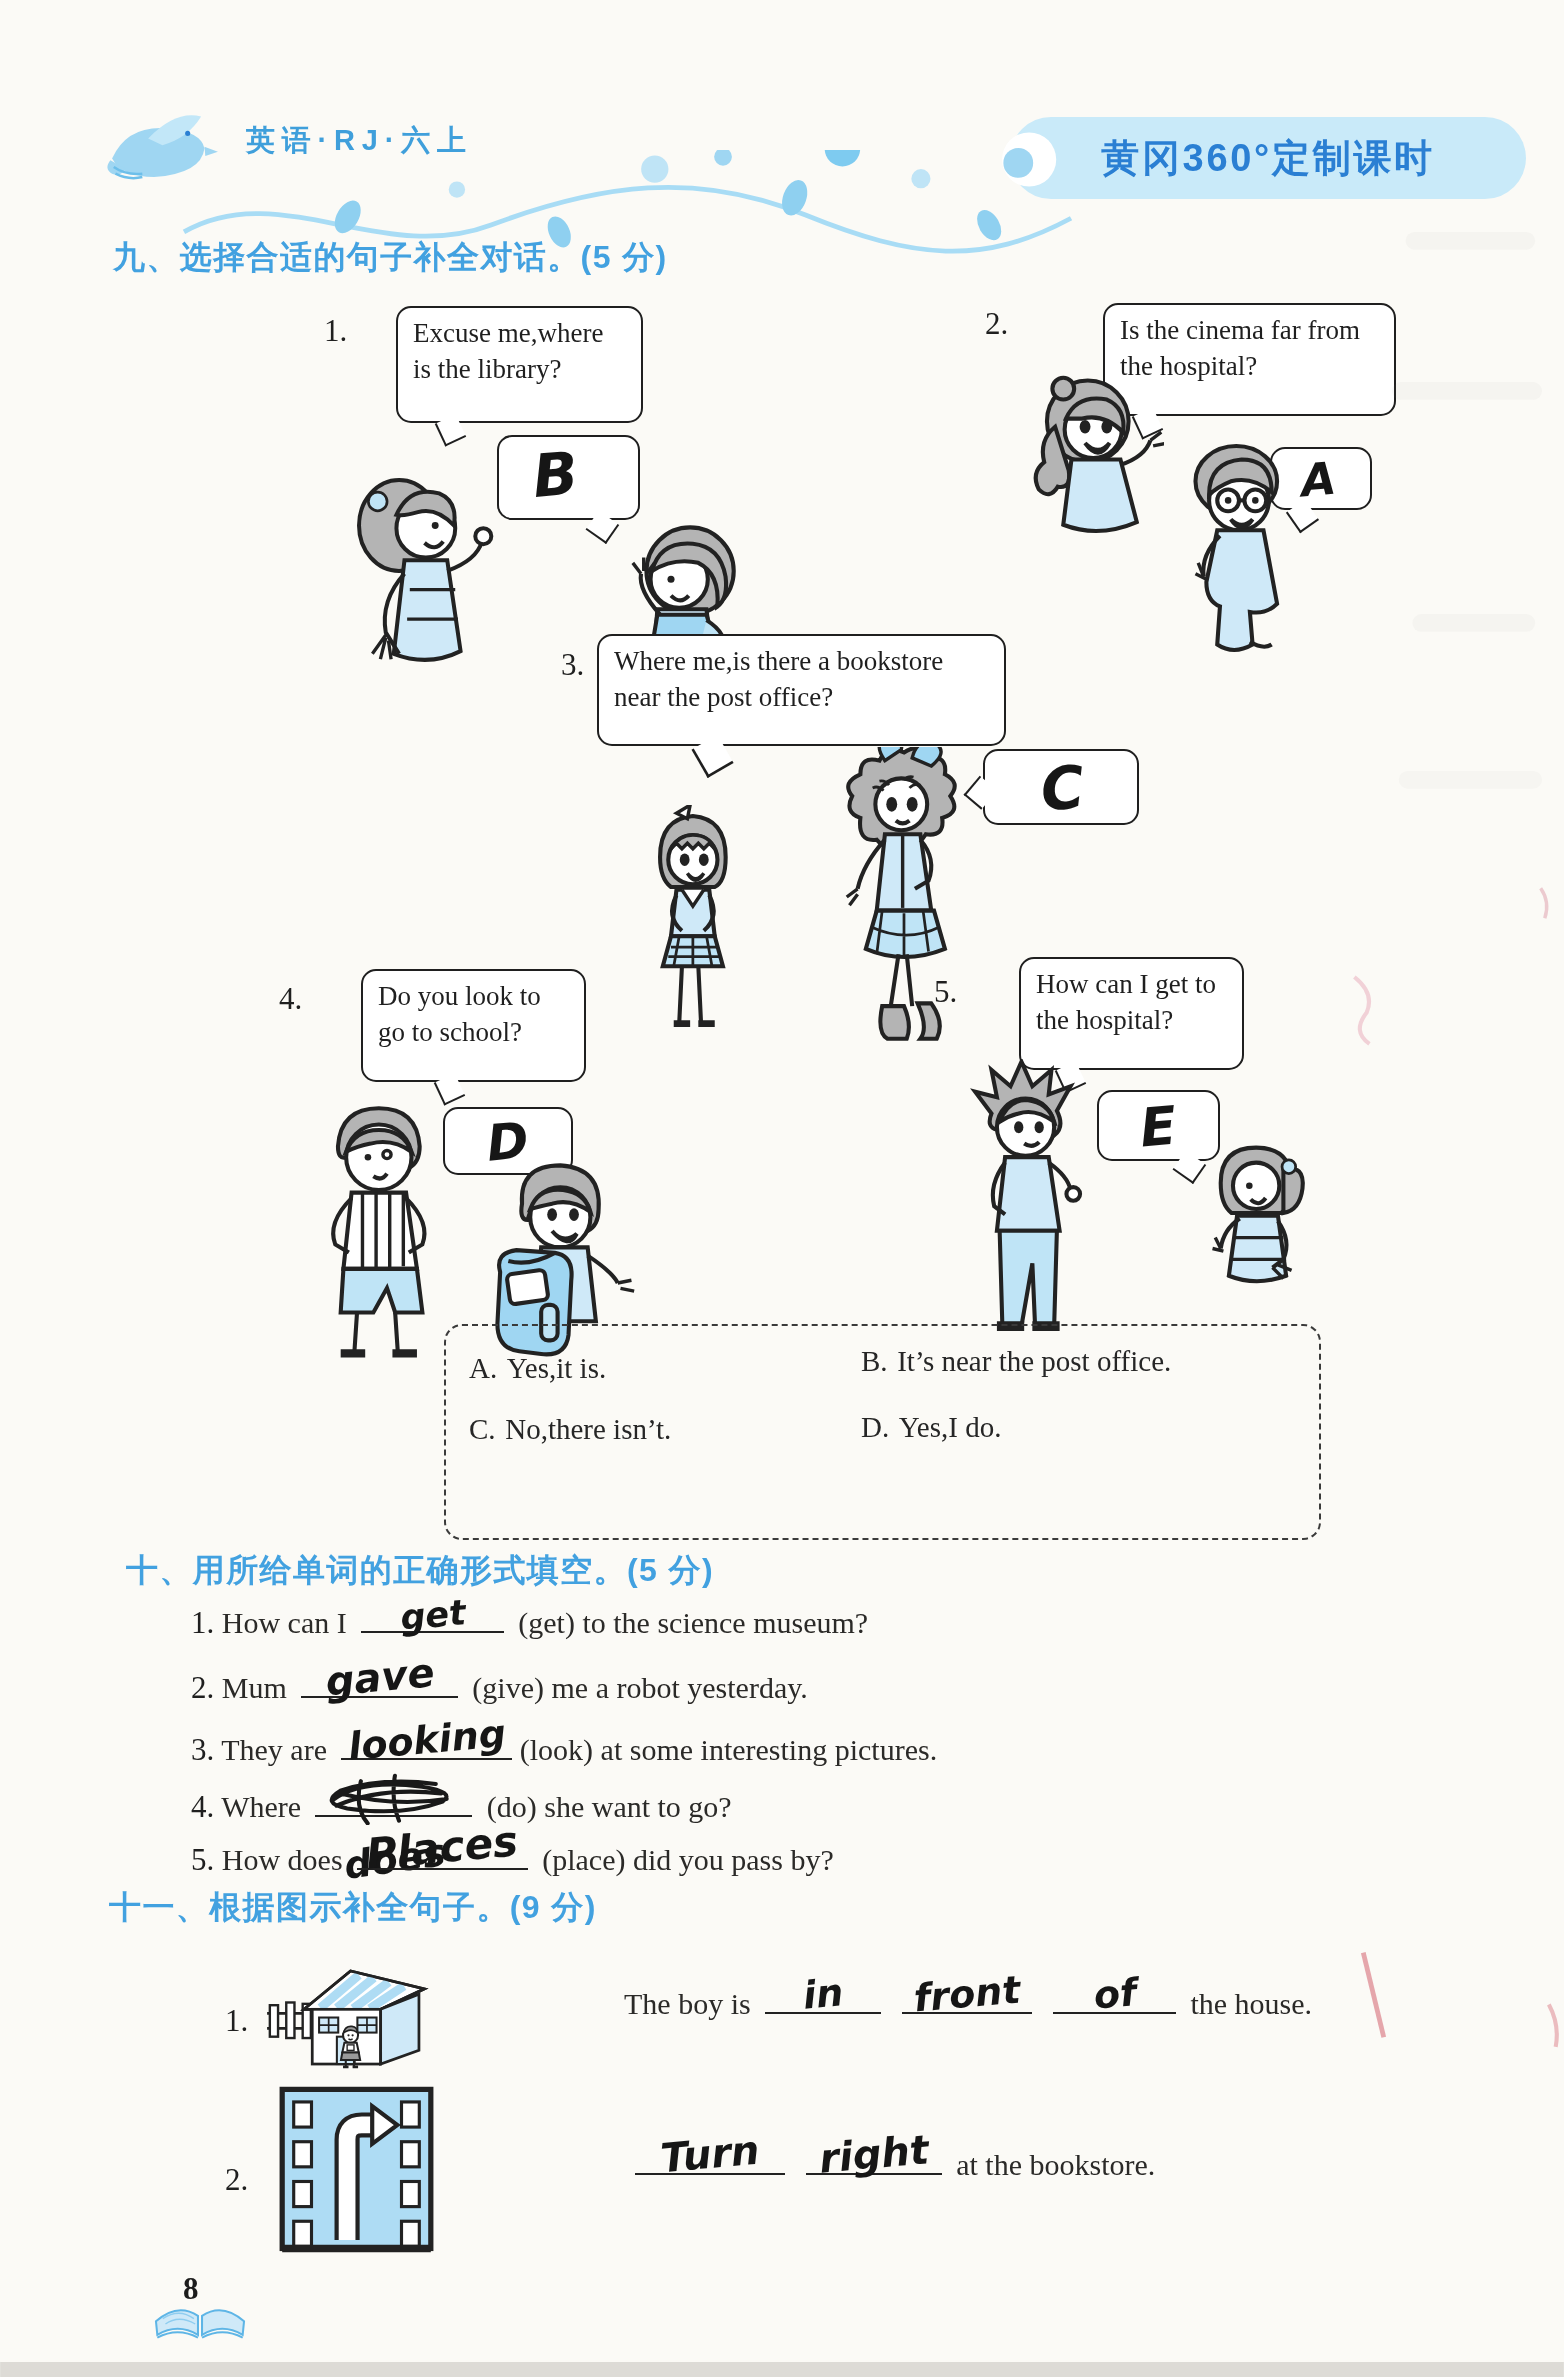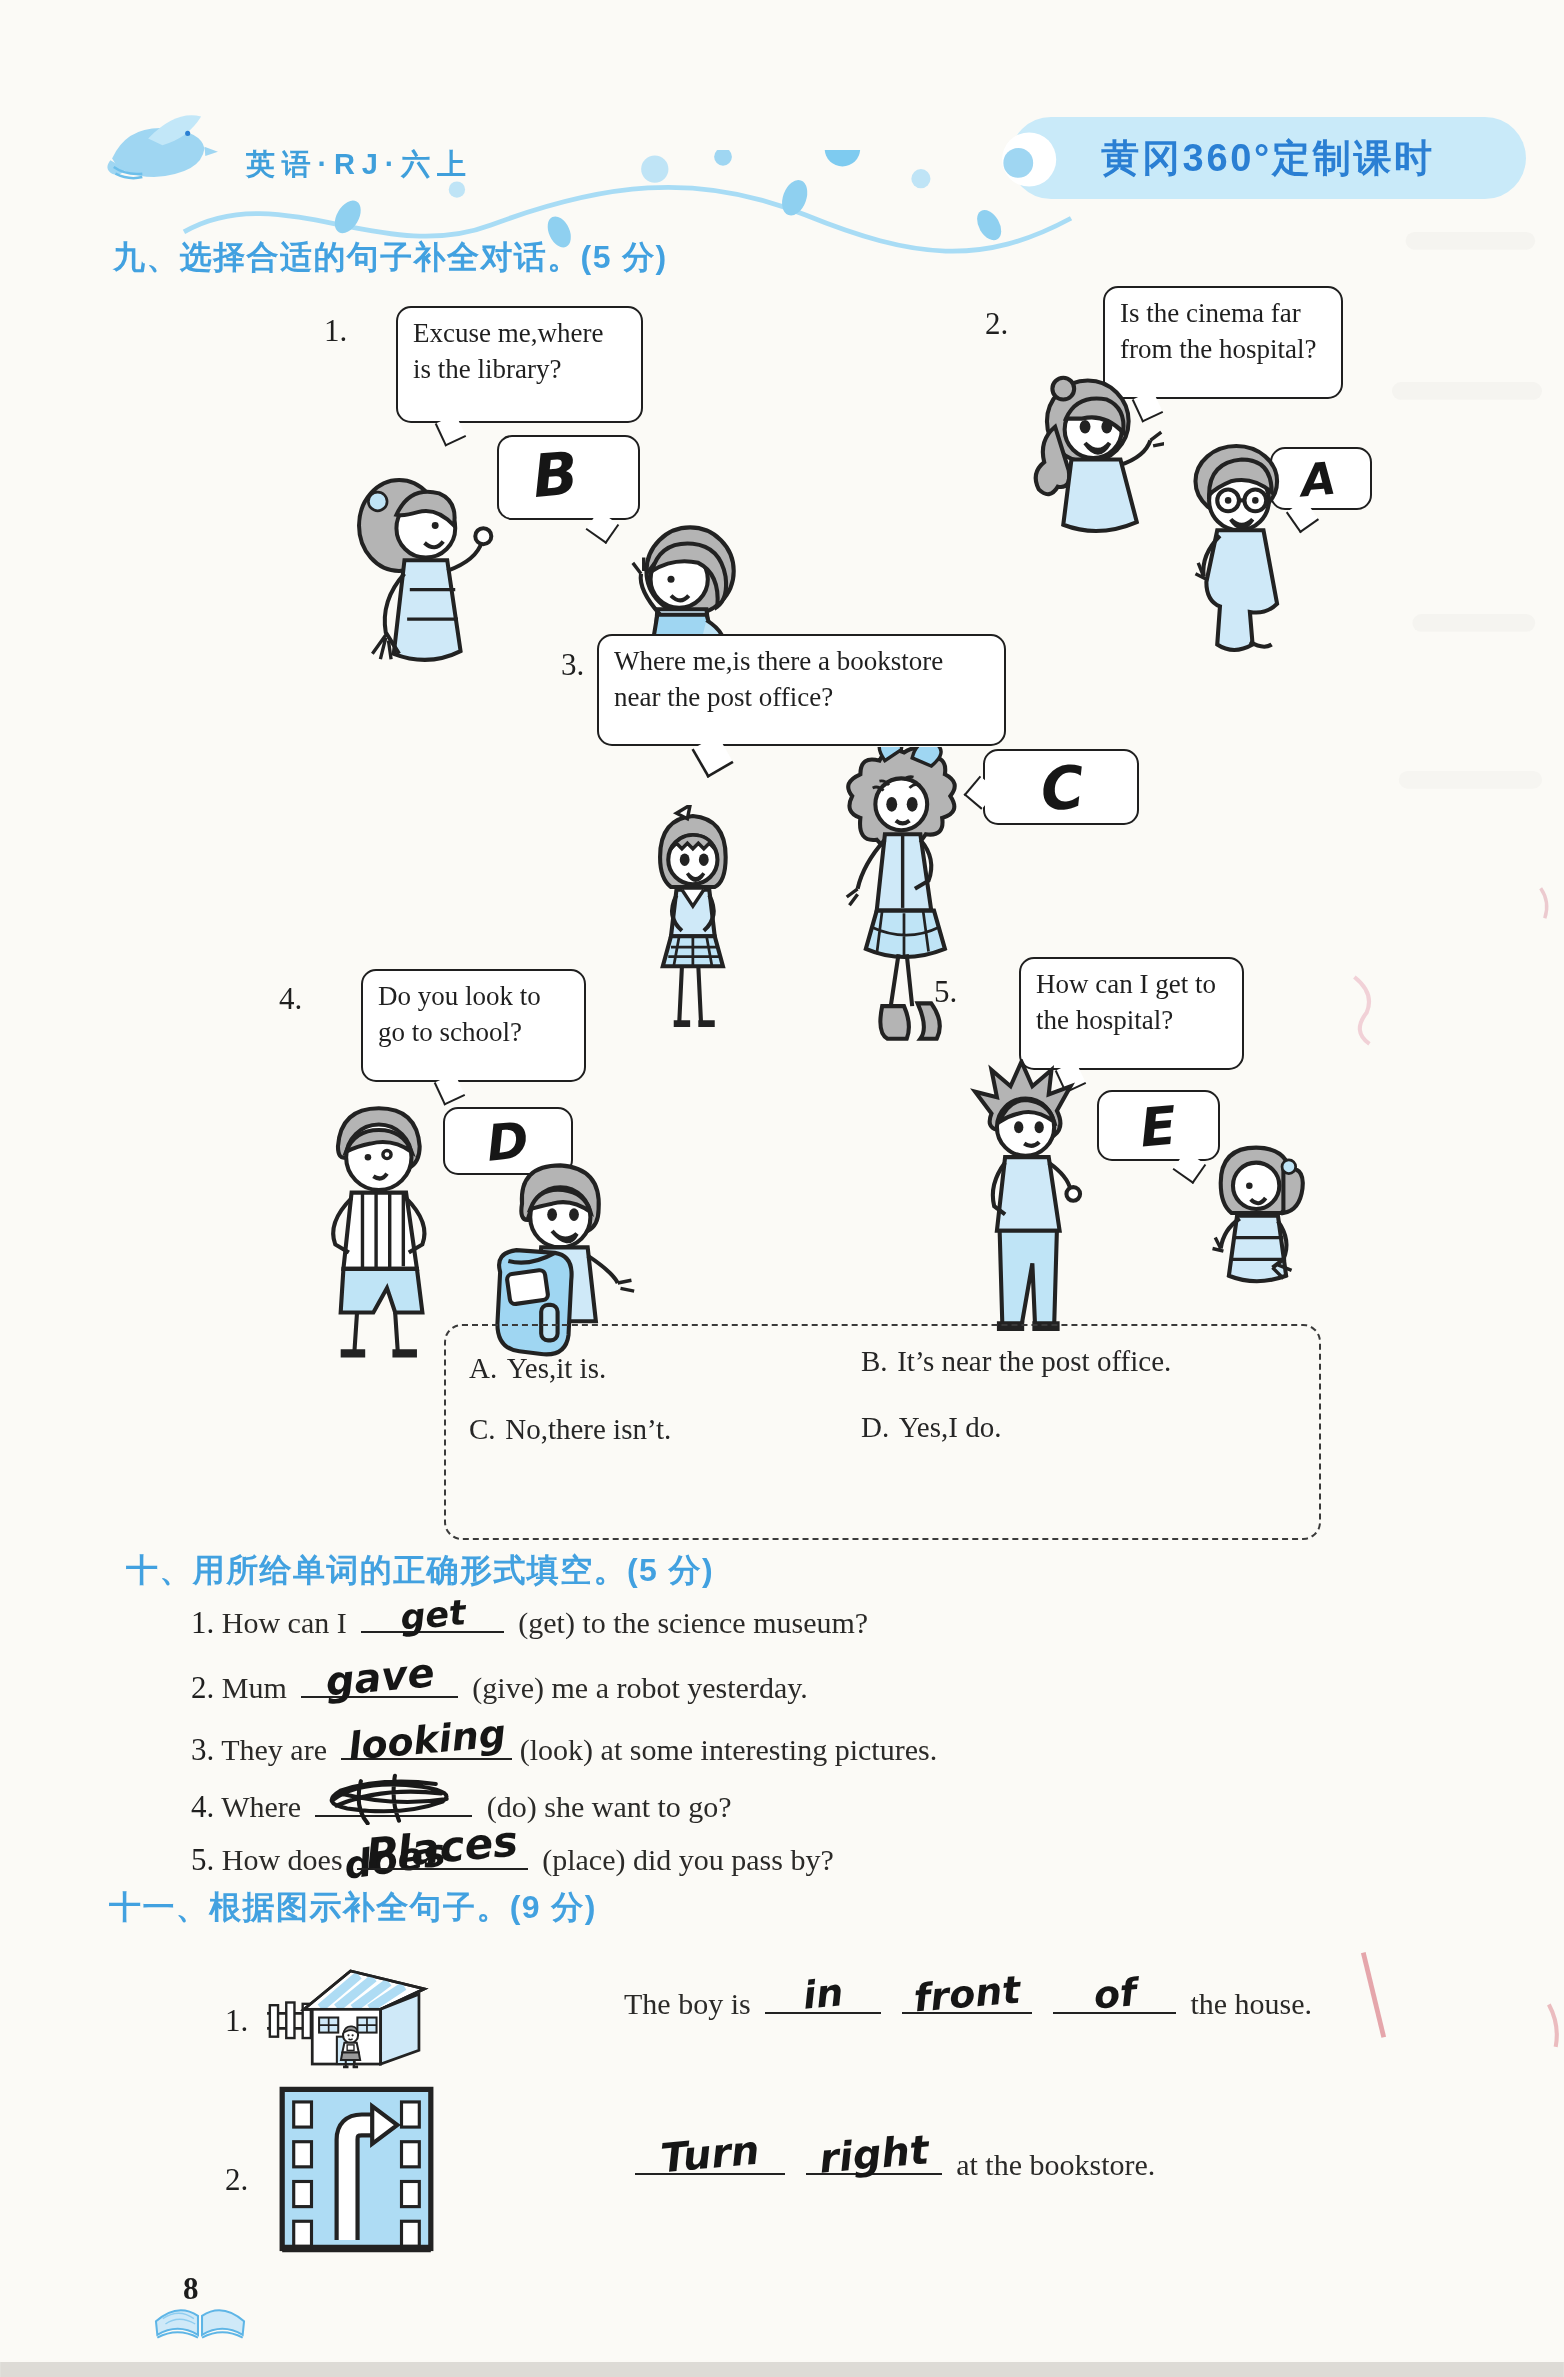--- a/index.html
+++ b/index.html
@@ -3,21 +3,21 @@
 <meta charset="utf-8">
 <style>
   html,body{margin:0;padding:0;background:#888;}
   .page{position:relative;width:1564px;height:2377px;background:#fbfaf6;overflow:hidden;
         font-family:"Liberation Serif","DejaVu Serif",serif;color:#2e2d2b;}
   .abs{position:absolute;}
   
   .cn-head{font-family:"Liberation Sans","DejaVu Sans",sans-serif;font-weight:bold;
            color:#42a1e0;font-size:32px;letter-spacing:1.4px;white-space:nowrap;}
   .book-label{font-family:"Liberation Sans","DejaVu Sans",sans-serif;font-weight:bold;
-           color:#3f9fdb;font-size:29px;letter-spacing:6.8px;white-space:nowrap;margin-top:24px;}
+           color:#3f9fdb;font-size:29px;letter-spacing:6.8px;white-space:nowrap;}
   .banner{background:#c9eaf9;border-radius:44px;display:flex;align-items:center;justify-content:center;}
   .banner-txt{font-family:"Liberation Sans","DejaVu Sans",sans-serif;font-weight:bold;
            color:#2a7fd3;font-size:38px;letter-spacing:2.7px;white-space:nowrap;}
   
   .bub{position:absolute;background:#fff;border:2.7px solid #1f1f1f;border-radius:15px;
        box-sizing:border-box;font:27px/1.32 "Liberation Serif","DejaVu Serif",serif;
        color:#1f1f1f;padding:8.2px 15px;}
   .tail{position:absolute;width:20.5px;height:23px;background:#fff;}
   .tl{border-left:2.7px solid #1f1f1f;border-bottom:2.7px solid #1f1f1f;}
   .num{font-size:31px;color:#1f1f1f;}
@@ -108,21 +108,21 @@
     <circle cx="44" cy="44" r="2.6" fill="#222"></circle>
     <path d="M44,56 q7,7 13,0" fill="none" stroke="#222" stroke-width="3"></path>
     <path d="M34,66 L70,66 L80,150 Q52,162 28,150 Z" fill="#cfe9f8" stroke="#222" stroke-width="3"></path>
     <path d="M34,70 L70,70 L78,96 L56,104 L30,94 Z" fill="#9fd6f2" stroke="#222" stroke-width="3"></path>
     <path d="M70,74 q16,10 12,22 q-10,4 -16,-6" fill="#bfe4f6" stroke="#222" stroke-width="3"></path>
     <path d="M36,70 Q20,52 22,40" fill="none" stroke="#222" stroke-width="3"></path>
     <path d="M22,40 l-6,-8 m8,6 l0,-10 m2,12 l6,-8" stroke="#222" stroke-width="2.5" fill="none"></path>
   </svg>
 
   <div class="abs num" style="left:985px;top:306px">2.</div>
-  <div class="bub" style="left:1103px;top:286px;width:240px;height:113px">
+  <div class="bub" style="left:1103px;top:303px;width:293px;height:113px">
     <span>Is the cinema far from the hospital?</span>
     <div class="tail tl" style="left:31px;bottom:-22px;transform:rotate(-25deg)"></div>
   </div>
   <div class="bub" style="left:1270px;top:447px;width:102px;height:63px">
     <span class="hw" style="font-size:45px;margin-left:13.6px">A</span>
     <div class="tail tl" style="left:19px;bottom:-20.5px;transform:rotate(-35deg)"></div>
   </div>
   <svg class="abs" style="left:1017px;top:372px" width="147" height="198" viewBox="0 0 108 145">
     <ellipse cx="52" cy="36" rx="30" ry="30" fill="#b4b4b4" stroke="#222" stroke-width="3"></ellipse>
     <path d="M28,40 q-12,10 -8,26 q-10,8 -4,20 q8,8 14,-2 q10,2 8,-12 Z" fill="#b4b4b4" stroke="#222" stroke-width="3"></path>

